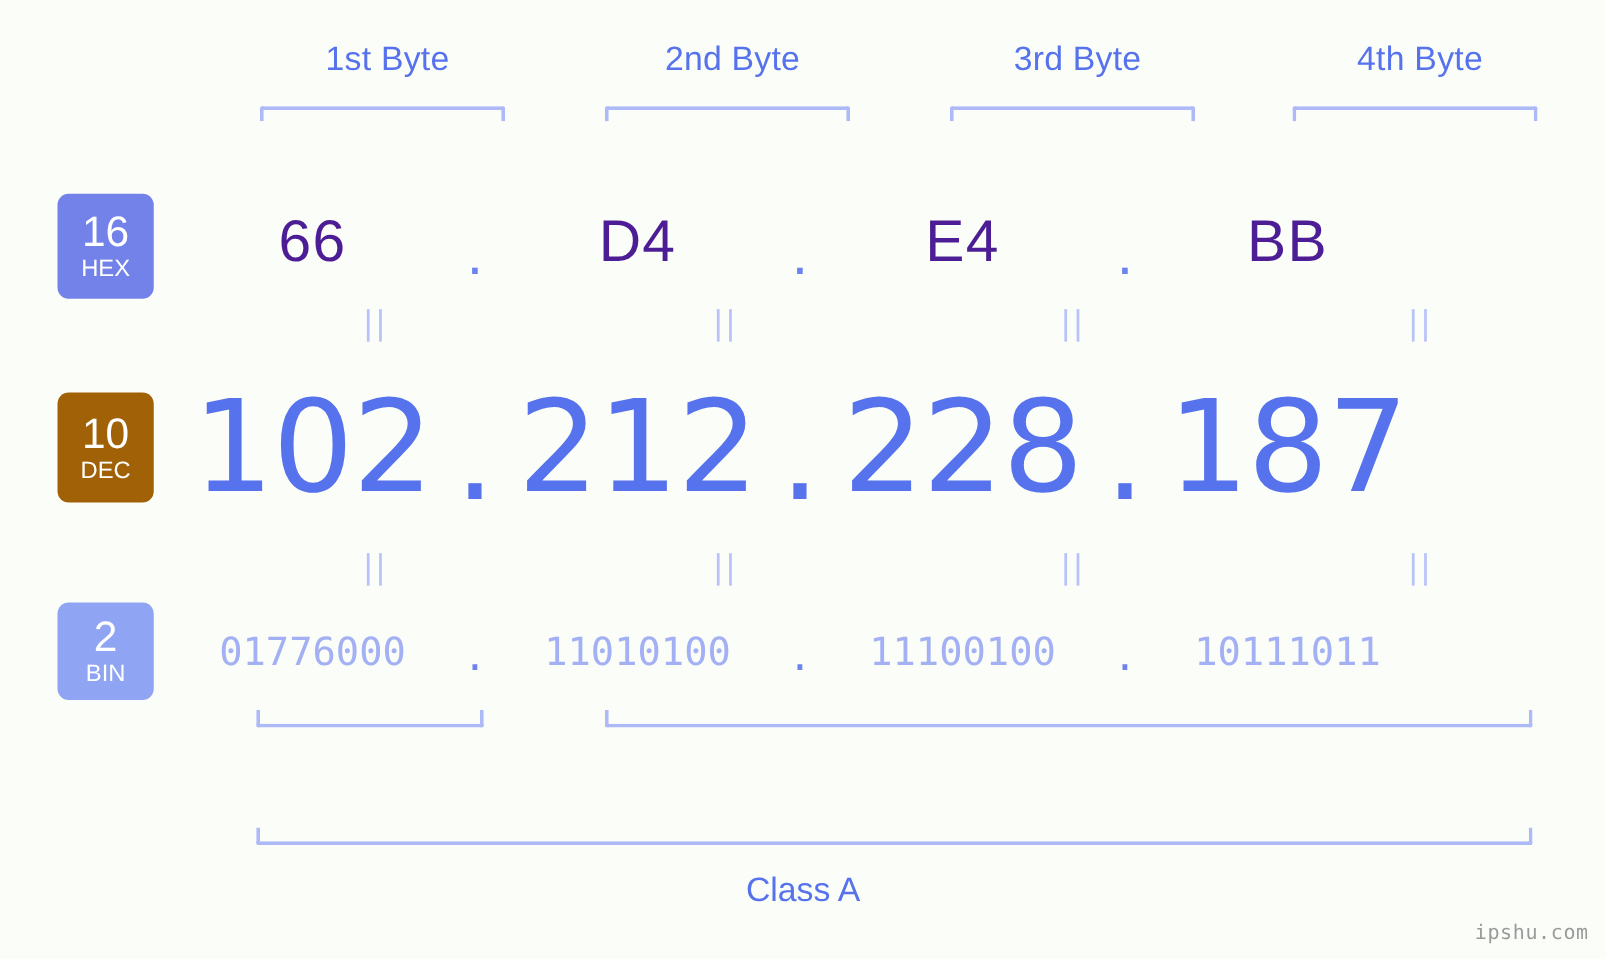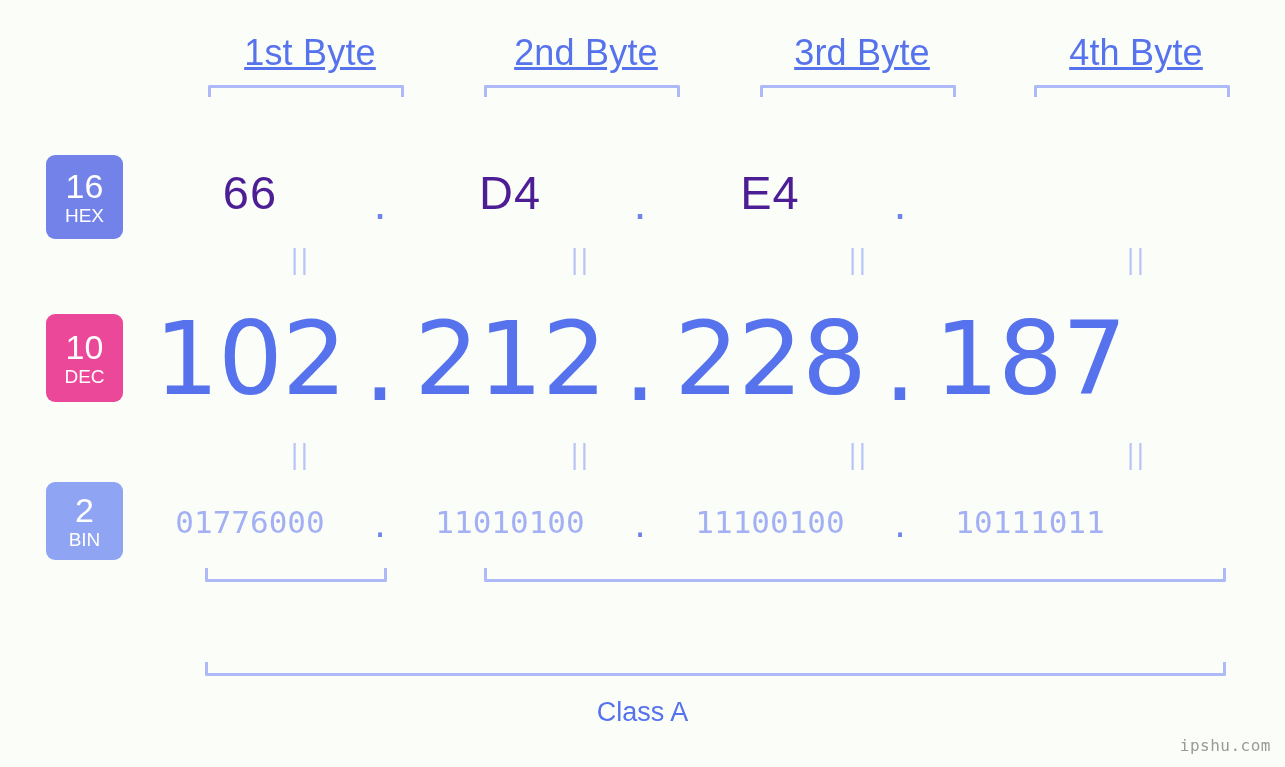--- a/index.html
+++ b/index.html
@@ -20,25 +20,24 @@
     position: absolute;
     inset: 0;
   }
 
   
   .byte-label {
     position: absolute;
     top: 32px;
     width: 200px;
     text-align: center;
-    font-size: 36px;
+    font-size: 27px;
     color: #5672ec;
     letter-spacing: 0.2px;
     white-space: nowrap;
-    text-decoration: underline;
   }
 
   
   .bracket-down {
     position: absolute;
     border-top: 3px solid #aeb9f7;
     border-left: 3px solid #aeb9f7;
     border-right: 3px solid #aeb9f7;
     height: 12px;
     box-sizing: border-box;
@@ -74,21 +73,21 @@
     line-height: 36px;
     font-weight: 400;
   }
   .badge .nm {
     font-size: 19px;
     line-height: 21px;
     margin-top: 1px;
   }
 
   #badge-hex { top: 155px; height: 84px; background: #7382e8; }
-  #badge-dec { top: 314px; height: 88px; background: #ec4899; }
+  #badge-dec { top: 314px; height: 88px; background: #a16207; }
   #badge-bin { top: 482px; height: 78px; background: #8fa4f2; }
 
   
   .row {
     position: absolute;
     left: 150px;
     width: 1105px;
     display: flex;
     align-items: center;
   }
@@ -222,20 +221,21 @@
     <span class="nm">BIN</span>
   </div>
 
   <div class="row" id="row-hex">
     <div class="cell">66</div>
     <div class="sep">.</div>
     <div class="cell">D4</div>
     <div class="sep">.</div>
     <div class="cell">E4</div>
     <div class="sep">.</div>
+    <div class="cell">BB</div>
   </div>
 
   <div class="eqmark eq-top" style="left:200px;">||</div>
   <div class="eqmark eq-top" style="left:480px;">||</div>
   <div class="eqmark eq-top" style="left:758px;">||</div>
   <div class="eqmark eq-top" style="left:1036px;">||</div>
 
   <div class="row" id="row-dec">
     <div class="cell">102</div>
     <div class="sep">.</div>

